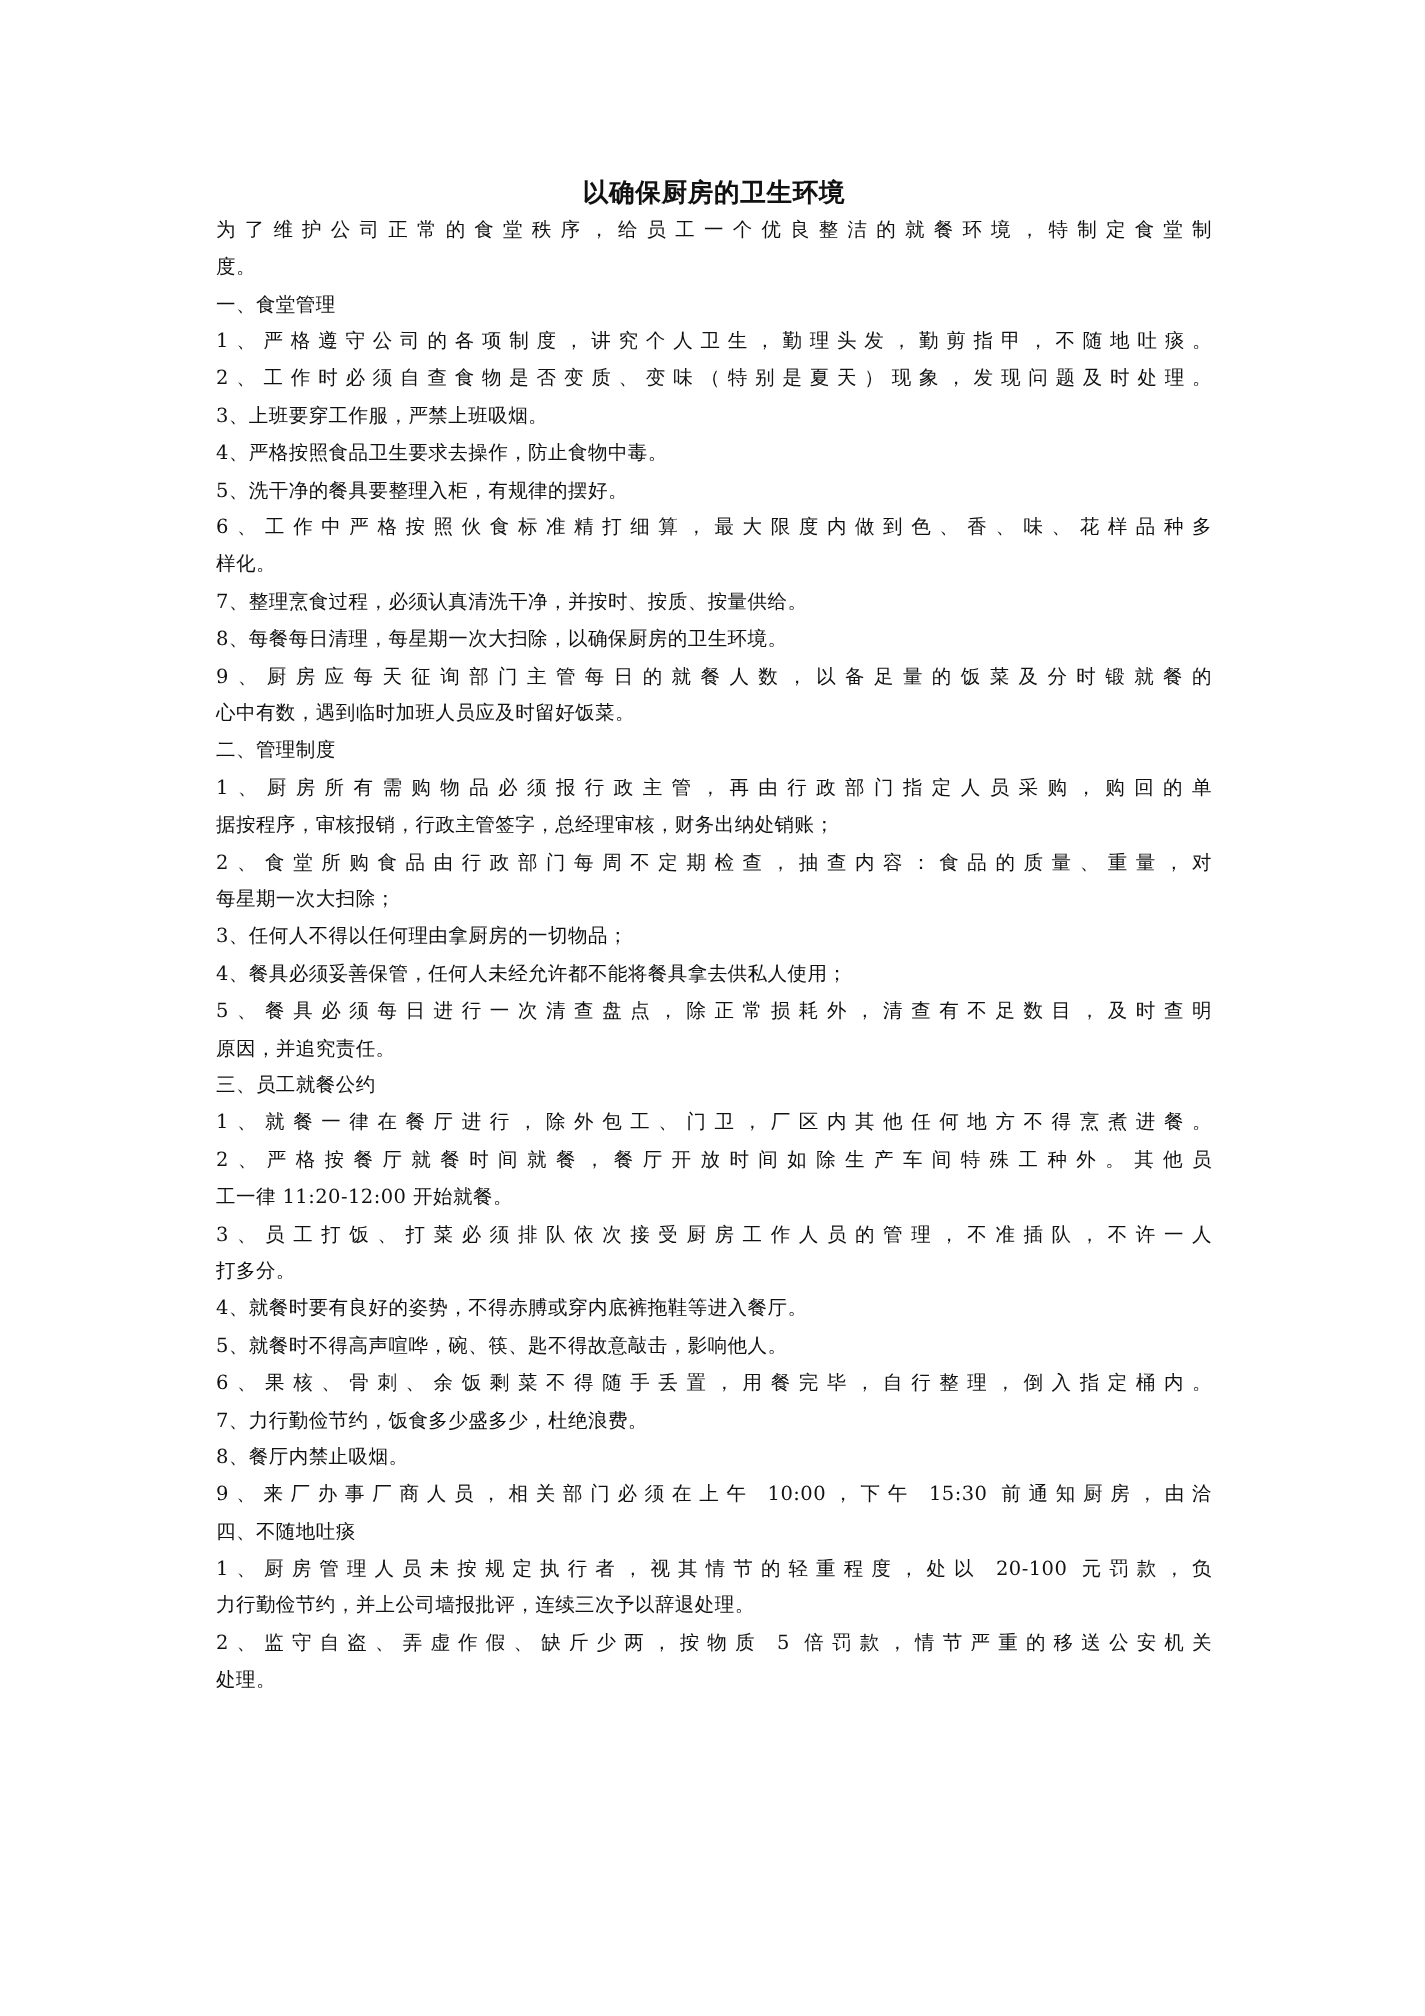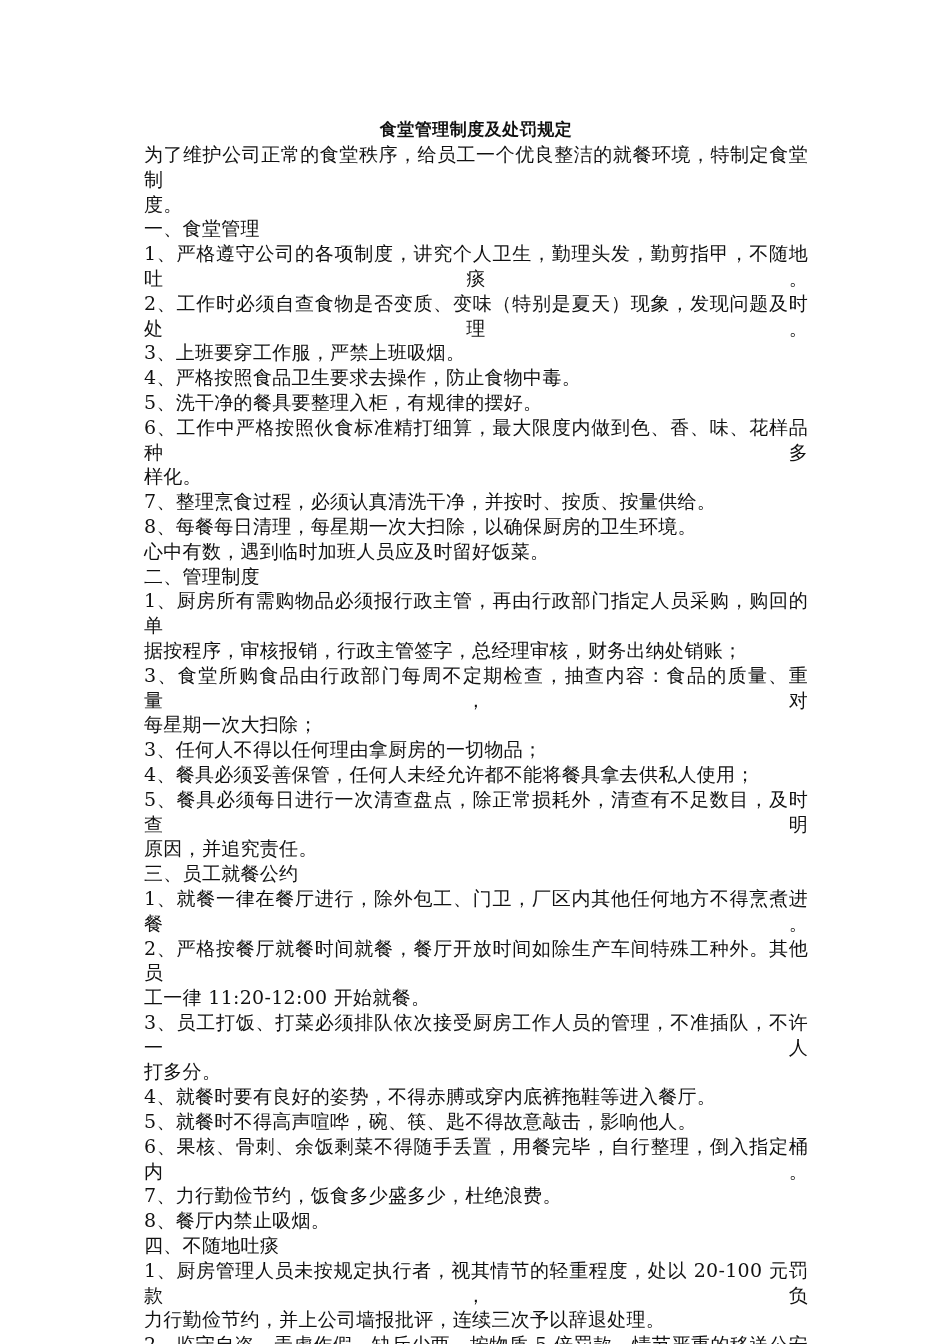--- a/index.html
+++ b/index.html
@@ -1,62 +1,64 @@
 <!DOCTYPE html>
 <html><head>
 <meta charset="utf-8">
 <style>
   html, body { margin: 0; padding: 0; background: #ffffff; }
   body { width: 950px; height: 1344px; position: relative; overflow: hidden;
          font-family: "DejaVu Serif", "Liberation Serif", serif; color: #111; }
   .page { position: absolute; left: 144px; top: 116px; width: 664px; }
   .title { text-align: center; font-weight: bold; font-size: 17px; line-height: 26px;
            height: 26px; letter-spacing: 0.5px; font-family: "DejaVu Sans", "Liberation Sans", sans-serif; }
-  .line { font-size: 19px; line-height: 24.8px; text-align: justify; text-align-last: left;
+  .line { font-size: 13px; line-height: 24.8px; text-align: justify; text-align-last: left;
           white-space: normal; letter-spacing: 0.3px; }
   .line.full { text-align-last: justify; }
 </style>
 </head>
 <body>
 
 <div class="page">
-  <div class="title">食堂管理制度及处罚规定</div>
+  <div class="title">以确保厨房的卫生环境</div>
   <div id="body">
       <div class="line full">为了维护公司正常的食堂秩序，给员工一个优良整洁的就餐环境，特制定食堂制</div>
       <div class="line">度。</div>
       <div class="line">一、食堂管理</div>
       <div class="line full">1、严格遵守公司的各项制度，讲究个人卫生，勤理头发，勤剪指甲，不随地吐痰。</div>
       <div class="line full">2、工作时必须自查食物是否变质、变味（特别是夏天）现象，发现问题及时处理。</div>
       <div class="line">3、上班要穿工作服，严禁上班吸烟。</div>
       <div class="line">4、严格按照食品卫生要求去操作，防止食物中毒。</div>
       <div class="line">5、洗干净的餐具要整理入柜，有规律的摆好。</div>
       <div class="line full">6、工作中严格按照伙食标准精打细算，最大限度内做到色、香、味、花样品种多</div>
       <div class="line">样化。</div>
       <div class="line">7、整理烹食过程，必须认真清洗干净，并按时、按质、按量供给。</div>
       <div class="line">8、每餐每日清理，每星期一次大扫除，以确保厨房的卫生环境。</div>
+      <div class="line full">9、厨房应每天征询部门主管每日的就餐人数，以备足量的饭菜及分时锻就餐的</div>
       <div class="line">心中有数，遇到临时加班人员应及时留好饭菜。</div>
       <div class="line">二、管理制度</div>
       <div class="line full">1、厨房所有需购物品必须报行政主管，再由行政部门指定人员采购，购回的单</div>
       <div class="line">据按程序，审核报销，行政主管签字，总经理审核，财务出纳处销账；</div>
-      <div class="line full">3、食堂所购食品由行政部门每周不定期检查，抽查内容：食品的质量、重量，对</div>
+      <div class="line full">2、食堂所购食品由行政部门每周不定期检查，抽查内容：食品的质量、重量，对</div>
       <div class="line">每星期一次大扫除；</div>
       <div class="line">3、任何人不得以任何理由拿厨房的一切物品；</div>
       <div class="line">4、餐具必须妥善保管，任何人未经允许都不能将餐具拿去供私人使用；</div>
       <div class="line full">5、餐具必须每日进行一次清查盘点，除正常损耗外，清查有不足数目，及时查明</div>
       <div class="line">原因，并追究责任。</div>
       <div class="line">三、员工就餐公约</div>
       <div class="line full">1、就餐一律在餐厅进行，除外包工、门卫，厂区内其他任何地方不得烹煮进餐。</div>
       <div class="line full">2、严格按餐厅就餐时间就餐，餐厅开放时间如除生产车间特殊工种外。其他员</div>
       <div class="line">工一律 11:20-12:00 开始就餐。</div>
       <div class="line full">3、员工打饭、打菜必须排队依次接受厨房工作人员的管理，不准插队，不许一人</div>
       <div class="line">打多分。</div>
       <div class="line">4、就餐时要有良好的姿势，不得赤膊或穿内底裤拖鞋等进入餐厅。</div>
       <div class="line">5、就餐时不得高声喧哗，碗、筷、匙不得故意敲击，影响他人。</div>
       <div class="line full">6、果核、骨刺、余饭剩菜不得随手丢置，用餐完毕，自行整理，倒入指定桶内。</div>
       <div class="line">7、力行勤俭节约，饭食多少盛多少，杜绝浪费。</div>
       <div class="line">8、餐厅内禁止吸烟。</div>
+      <div class="line full">9、来厂办事厂商人员，相关部门必须在上午 10:00，下午 15:30 前通知厨房，由洽</div>
       <div class="line">四、不随地吐痰</div>
       <div class="line full">1、厨房管理人员未按规定执行者，视其情节的轻重程度，处以 20-100 元罚款，负</div>
       <div class="line">力行勤俭节约，并上公司墙报批评，连续三次予以辞退处理。</div>
       <div class="line full">2、监守自盗、弄虚作假、缺斤少两，按物质 5 倍罚款，情节严重的移送公安机关</div>
       <div class="line">处理。</div>
     </div>
 </div>
 
 </body></html>

